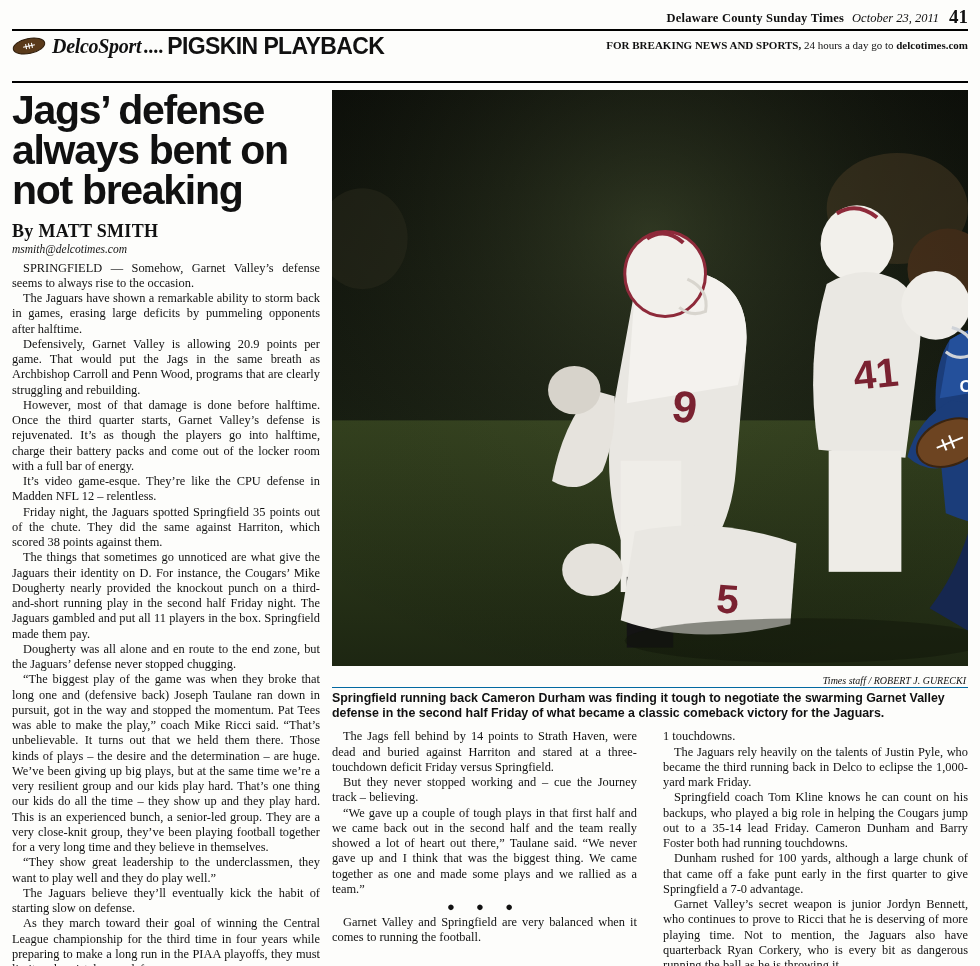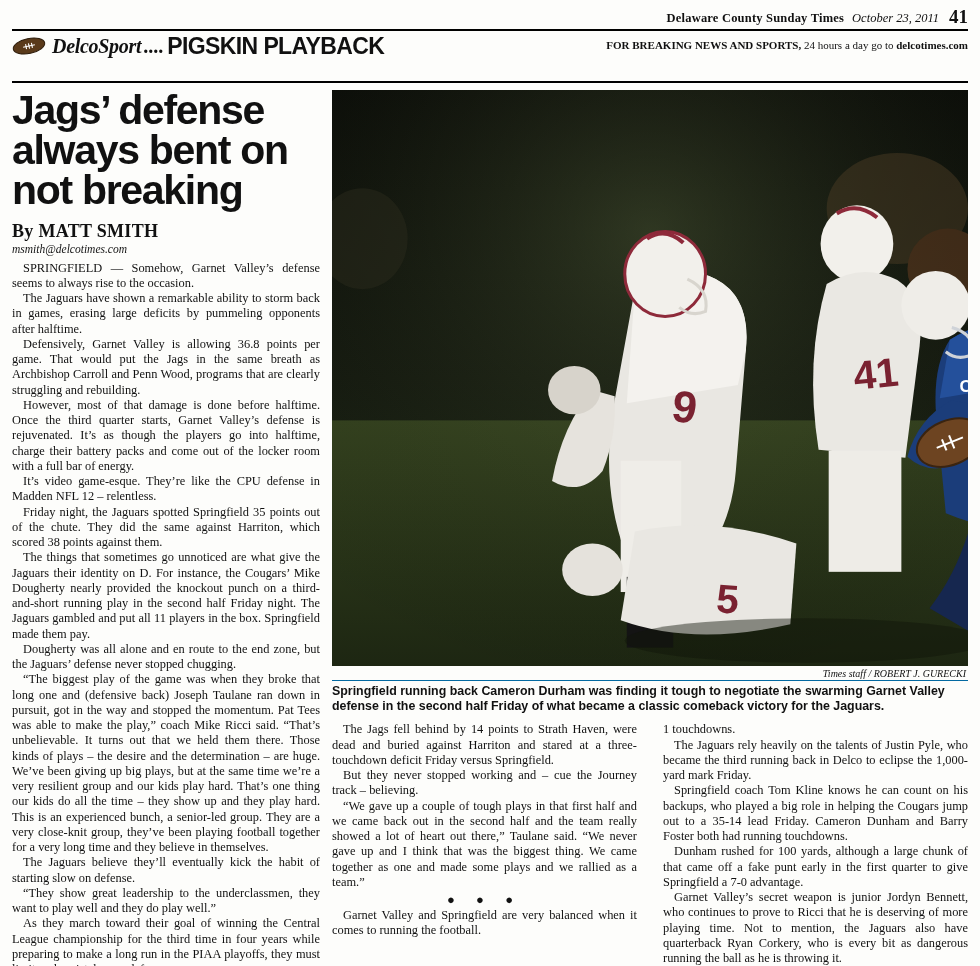--- a/index.html
+++ b/index.html
@@ -94,21 +94,21 @@
   .photo{
     position:relative;
     width:100%;
     height:576px;
     overflow:hidden;
     background:#1a1a1a;
   }
   .photo svg{display:block;width:100%;height:100%;}
   .credit{
     font-size:10px;font-style:italic;text-align:right;
-    padding:2px 2px 1px 0;
+    padding:9px 2px 1px 0;
   }
   .caption{
     font-family:"Liberation Sans", sans-serif;
     font-weight:bold;font-size:12.4px;line-height:1.22;
     border-top:1px solid #0369a1;
     padding-top:3px;
     margin-bottom:8px;
   }
   .lower-cols{display:flex;gap:26px;}
   .lower-col{flex:1;}
@@ -155,29 +155,29 @@
 
   <div class="body-wrap">
 
     <div class="col-left">
       <h1 class="headline">Jags’ defense always bent on not breaking</h1>
       <div class="byline">By MATT SMITH</div>
       <div class="email">msmith@delcotimes.com</div>
       <div class="story">
         <p class="lead">SPRINGFIELD — Somehow, Garnet Valley’s defense seems to always rise to the occasion.</p>
         <p>The Jaguars have shown a remarkable ability to storm back in games, erasing large deficits by pummeling opponents after halftime.</p>
-        <p>Defensively, Garnet Valley is allowing 36.8 points per game. That would put the Jags in the same breath as Archbishop Carroll and Penn Wood, programs that are clearly struggling and rebuilding.</p>
+        <p>Defensively, Garnet Valley is allowing 20.9 points per game. That would put the Jags in the same breath as Archbishop Carroll and Penn Wood, programs that are clearly struggling and rebuilding.</p>
         <p>However, most of that damage is done before halftime. Once the third quarter starts, Garnet Valley’s defense is rejuvenated. It’s as though the players go into halftime, charge their battery packs and come out of the locker room with a full bar of energy.</p>
         <p>It’s video game-esque. They’re like the CPU defense in Madden NFL 12 – relentless.</p>
         <p>Friday night, the Jaguars spotted Springfield 35 points out of the chute. They did the same against Harriton, which scored 38 points against them.</p>
         <p>The things that sometimes go unnoticed are what give the Jaguars their identity on D. For instance, the Cougars’ Mike Dougherty nearly provided the knockout punch on a third-and-short running play in the second half Friday night. The Jaguars gambled and put all 11 players in the box. Springfield made them pay.</p>
         <p>Dougherty was all alone and en route to the end zone, but the Jaguars’ defense never stopped chugging.</p>
         <p>“The biggest play of the game was when they broke that long one and (defensive back) Joseph Taulane ran down in pursuit, got in the way and stopped the momentum. Pat Tees was able to make the play,” coach Mike Ricci said. “That’s unbelievable. It turns out that we held them there. Those kinds of plays – the desire and the determination – are huge. We’ve been giving up big plays, but at the same time we’re a very resilient group and our kids play hard. That’s one thing our kids do all the time – they show up and they play hard. This is an experienced bunch, a senior-led group. They are a very close-knit group, they’ve been playing football together for a very long time and they believe in themselves.</p>
+        <p>“They show great leadership to the underclassmen, they want to play well and they do play well.”</p>
         <p>The Jaguars believe they’ll eventually kick the habit of starting slow on defense.</p>
-        <p>“They show great leadership to the underclassmen, they want to play well and they do play well.”</p>
         <p>As they march toward their goal of winning the Central League championship for the third time in four years while preparing to make a long run in the PIAA playoffs, they must limit early mistakes on defense.</p>
         <p>Going back to the well once too often may eventually cost Garnet Valley.</p>
       </div>
     </div>
 
     <div class="col-right">
 
       <div class="photo">
         <svg viewBox="0 0 630 576" preserveAspectRatio="xMidYMid slice" xmlns="http://www.w3.org/2000/svg">
           <defs>

